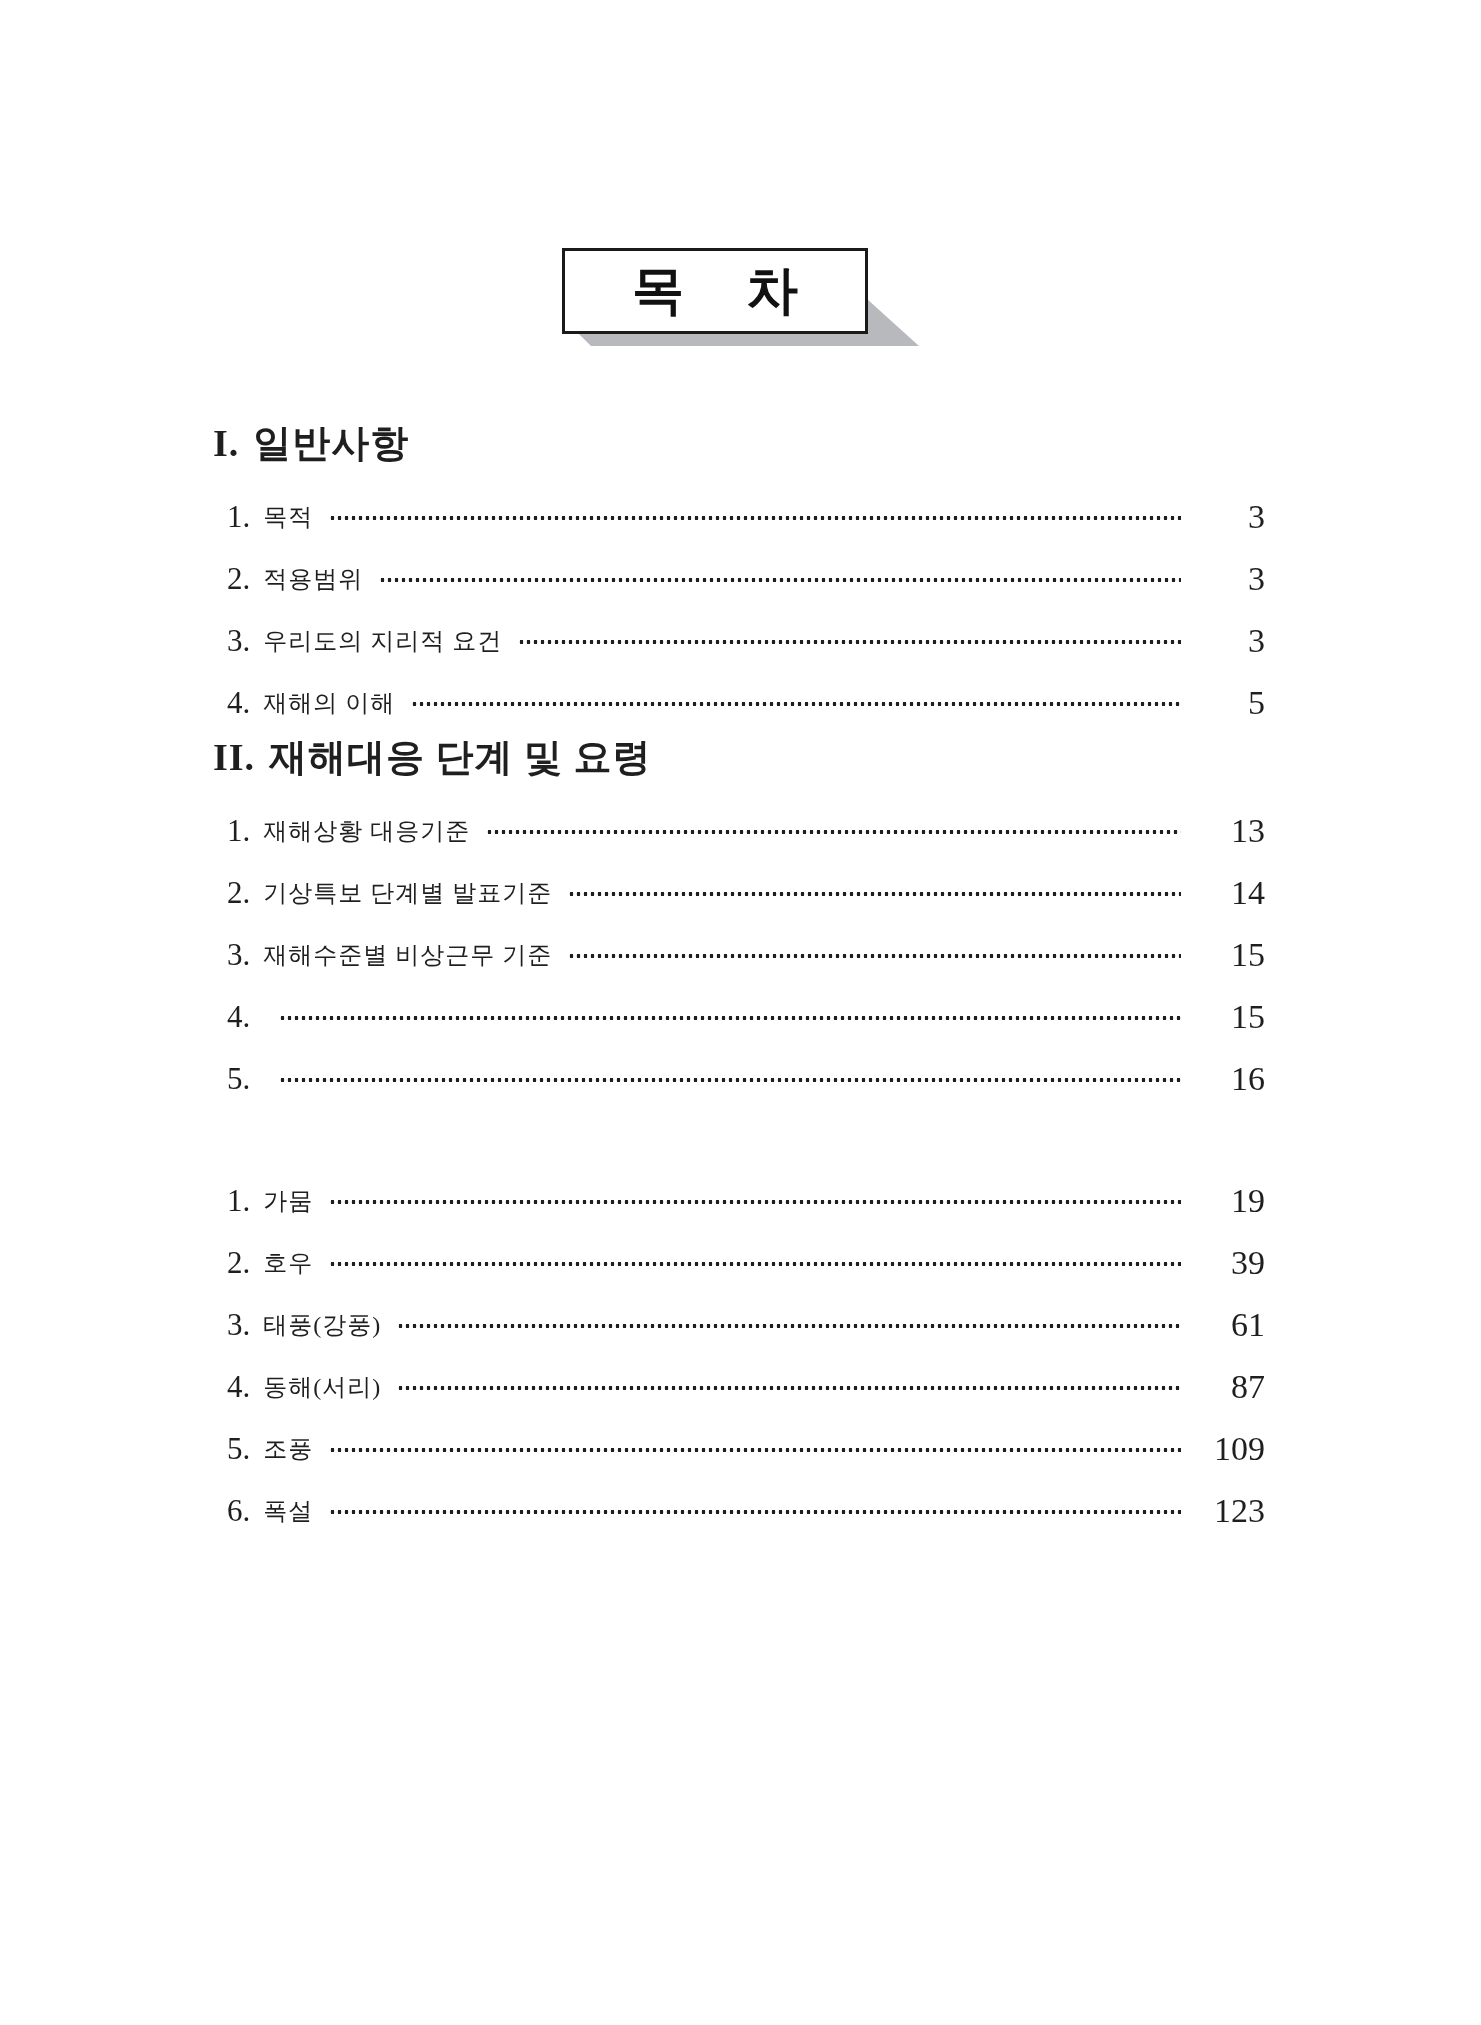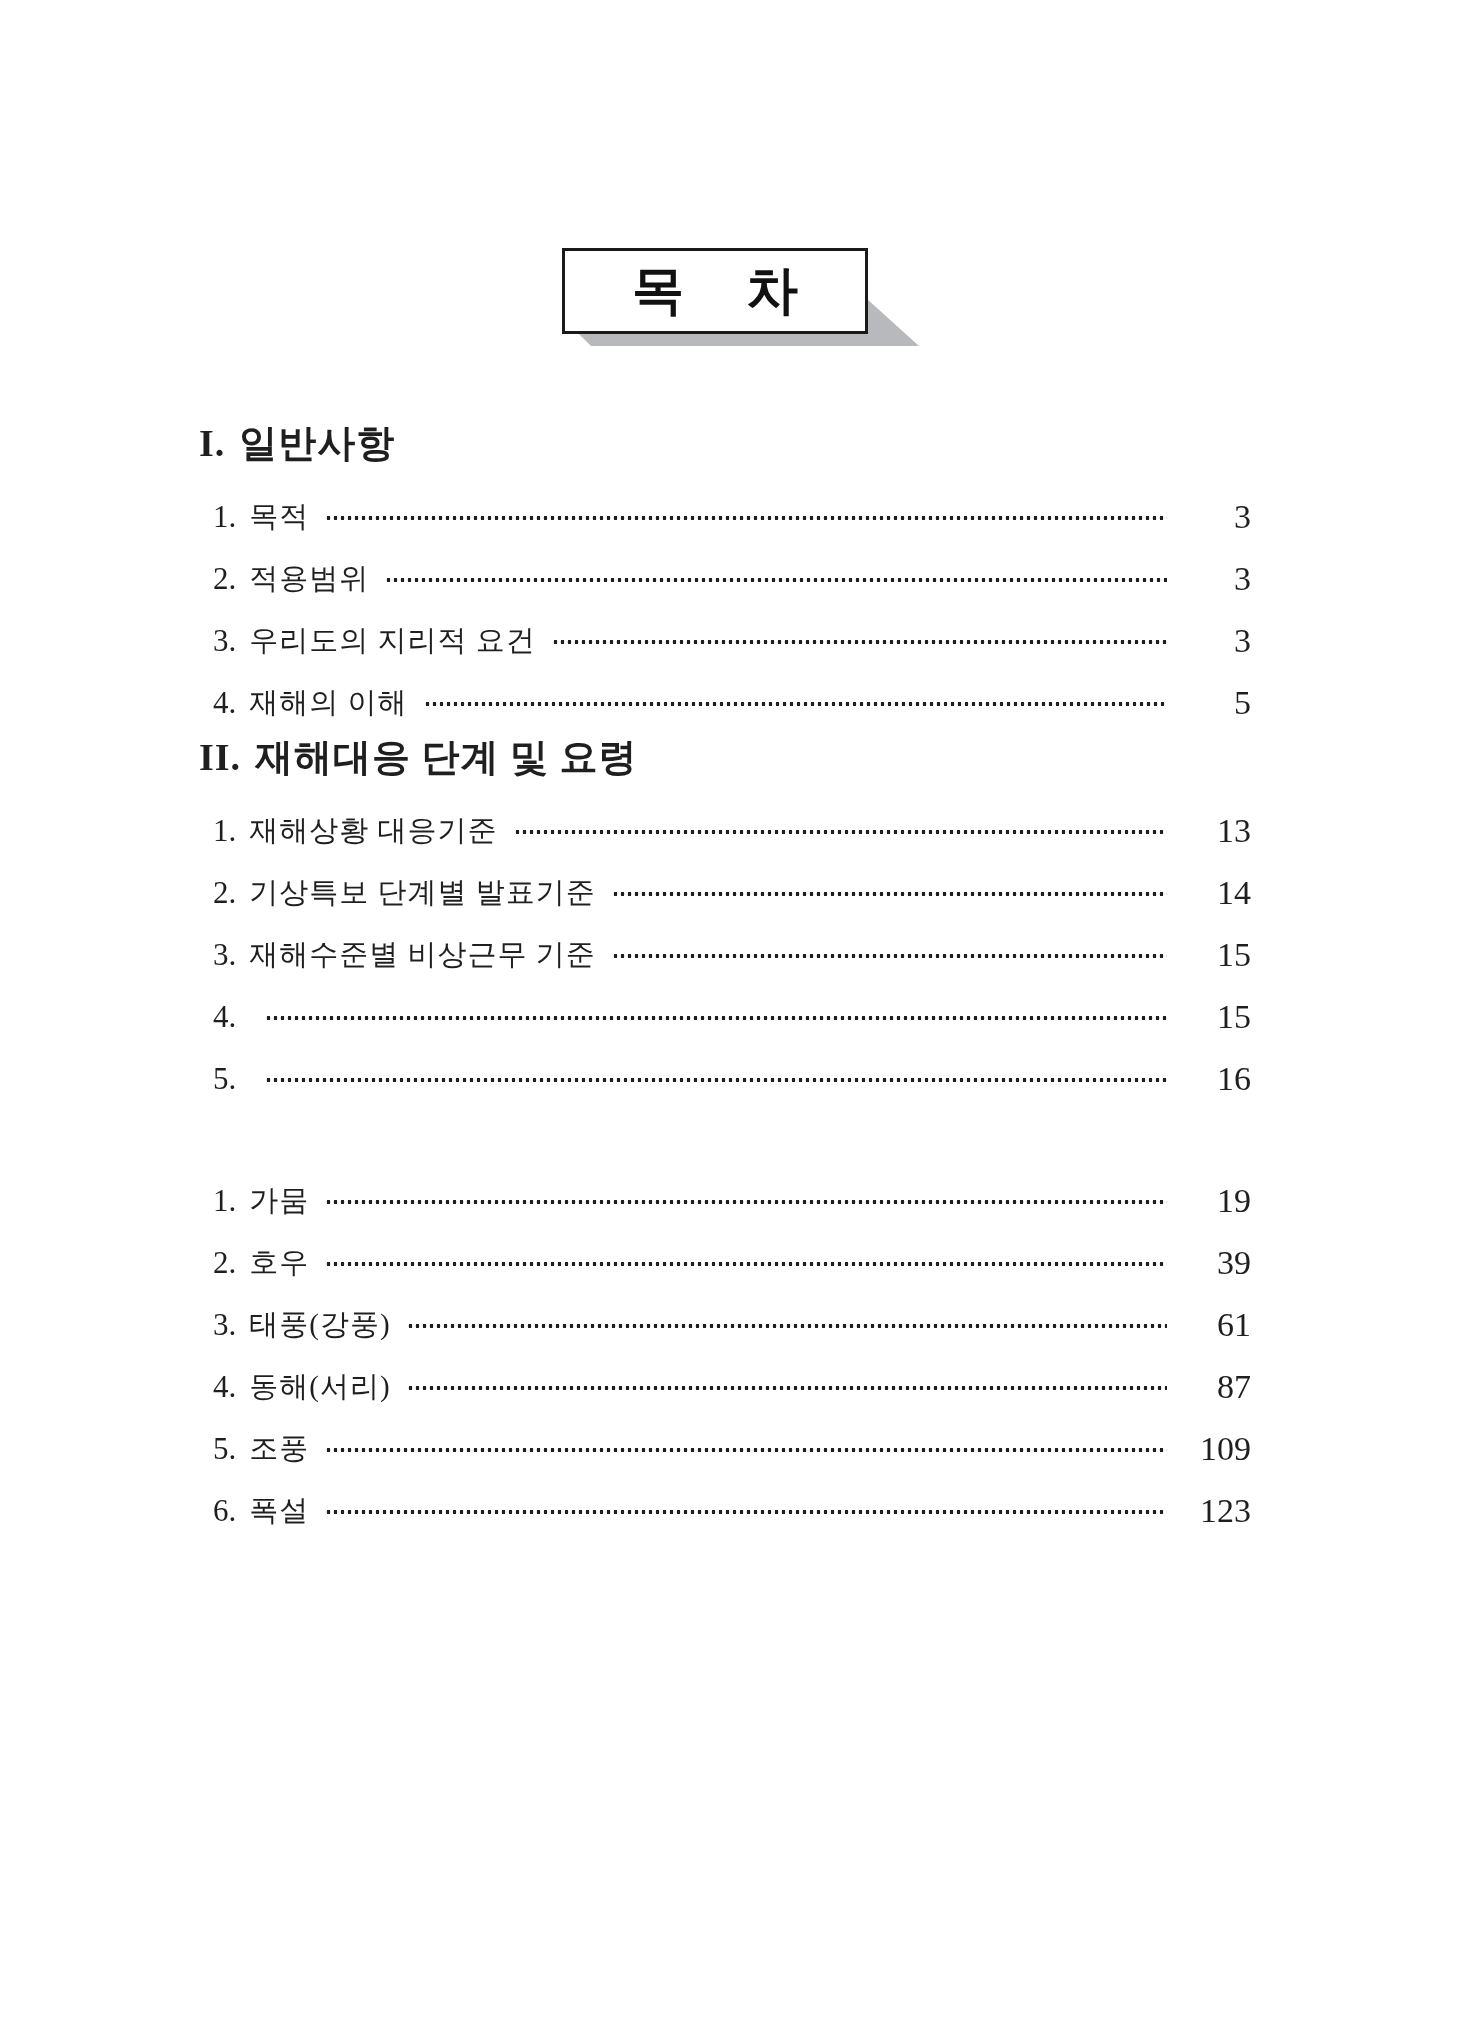--- a/index.html
+++ b/index.html
@@ -37,21 +37,21 @@
     gap: 62px;
     font-family: "Liberation Sans", "DejaVu Sans", sans-serif;
     font-weight: bold;
     font-size: 52px;
     color: #111111;
   }
 
   
   .toc {
     position: absolute;
-    left: 199px;
+    left: 213px;
     top: 420px;
     width: 1052px;
   }
   .toc-section { margin: 0; }
   .toc-section + .toc-section.gap-lg { }
   .toc-section + .toc-section.gap-md { margin-top: 60px; }
 
   .heading {
     font-size: 38px;
     line-height: 46px;
@@ -67,21 +67,21 @@
     display: flex;
     align-items: center;
     margin-left: 14px;
   }
   .toc-no {
     font-size: 31px;
     margin-right: 13px;
     white-space: nowrap;
   }
   .toc-label {
-    font-size: 29px;
+    font-size: 24px;
     letter-spacing: 1px;
     white-space: nowrap;
   }
   .dots {
     flex: 1 1 auto;
     height: 34px;
     margin: 2px 10px 0 16px;
     background-image: radial-gradient(circle, #1f1f1f 1.8px, transparent 2.1px);
     background-size: 7px 34px;
     background-position: 0 50%;

